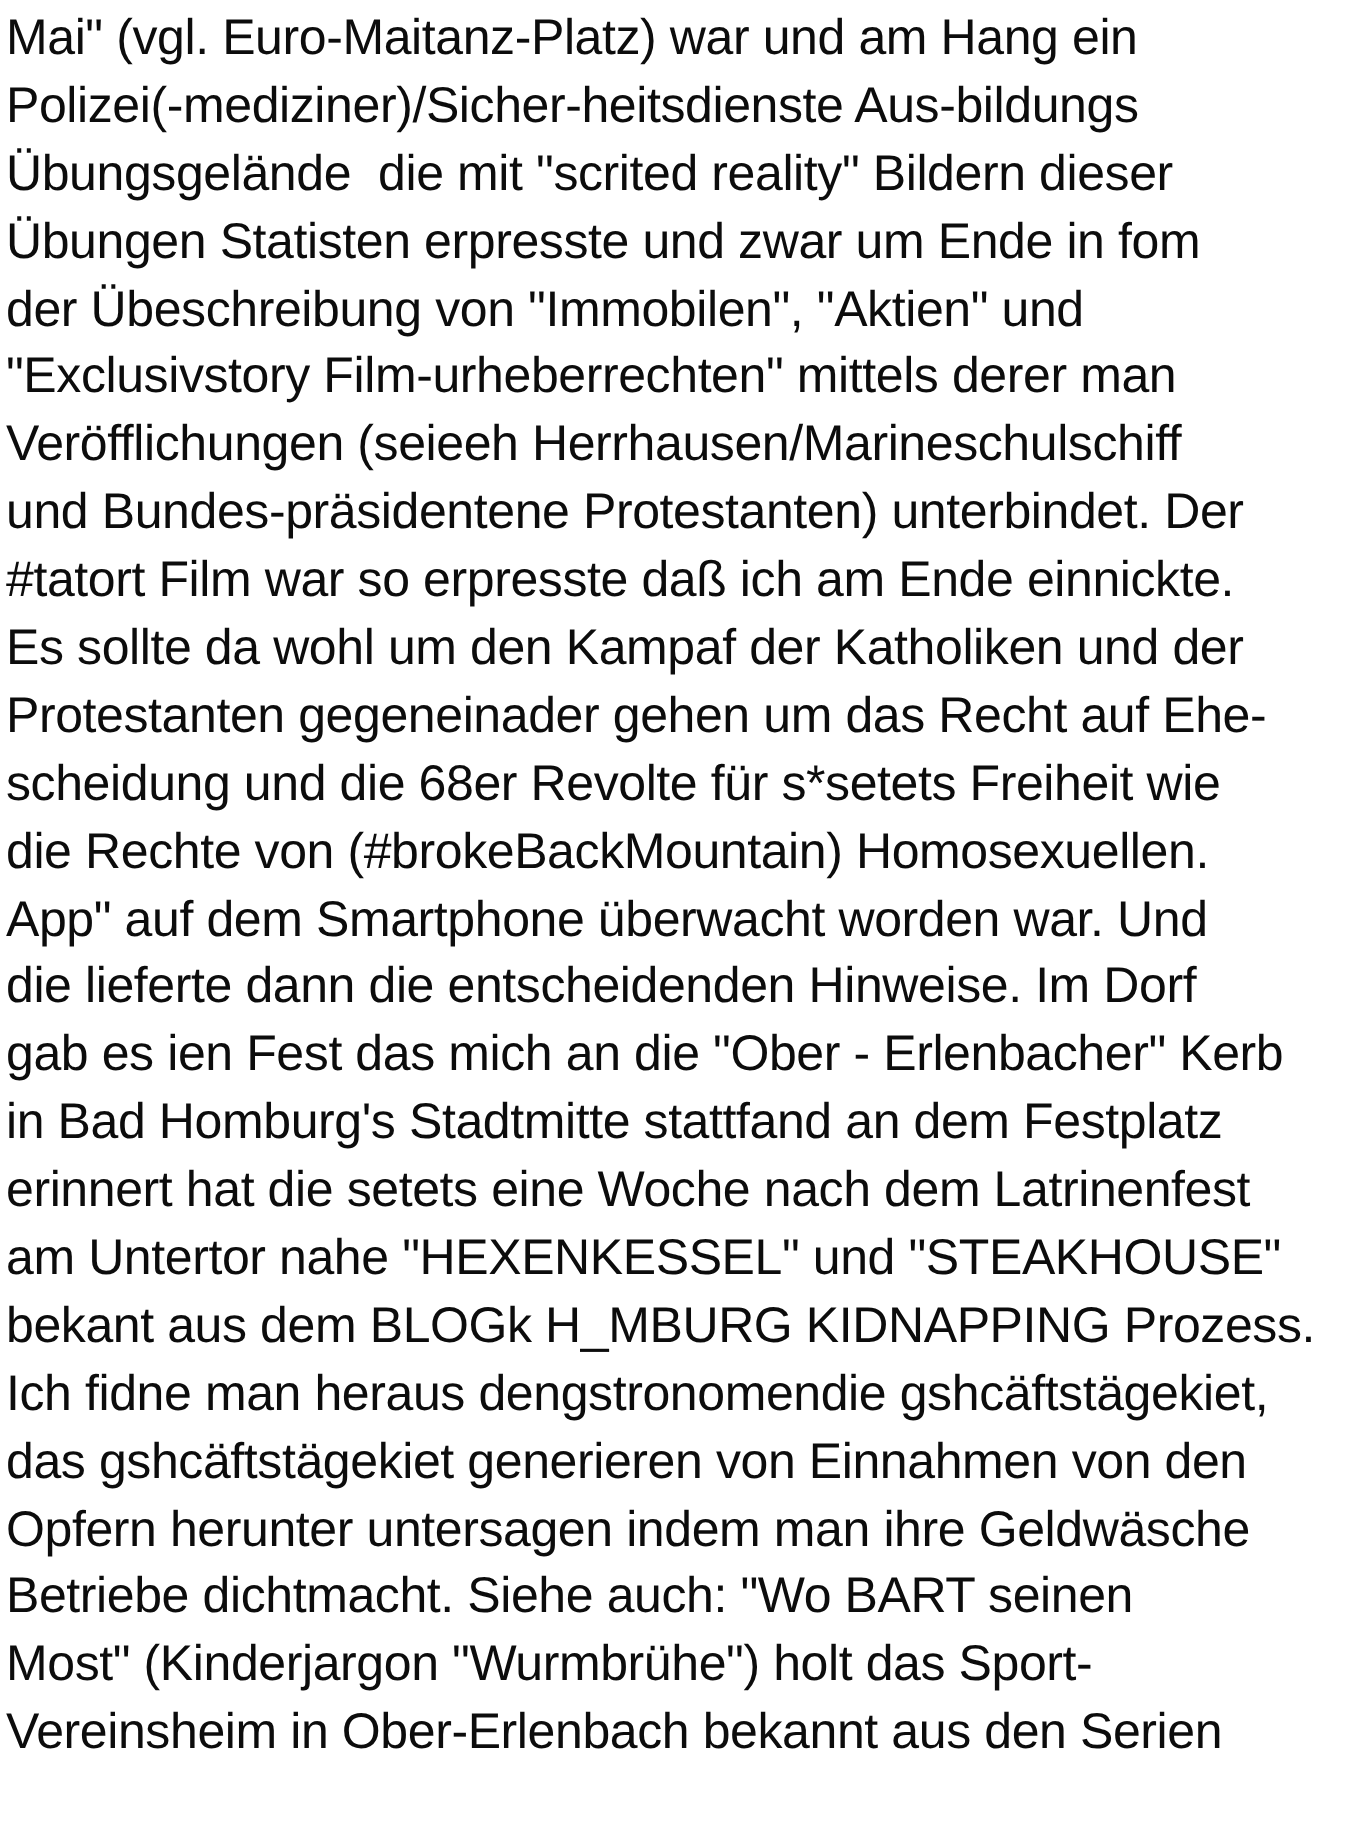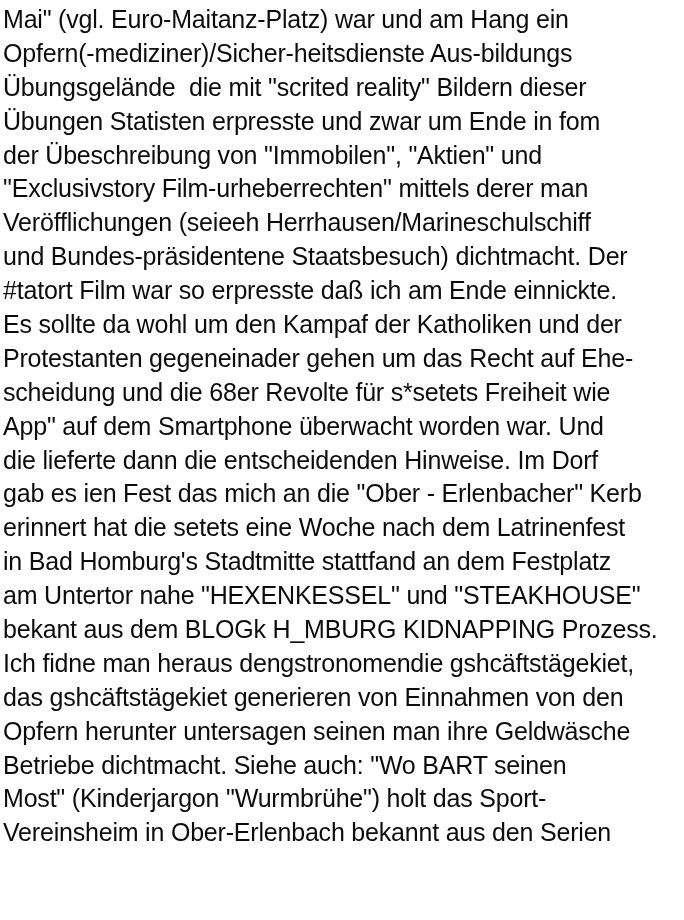--- a/index.html
+++ b/index.html
@@ -29,38 +29,39 @@
     overflow: hidden;
     height: 33.9px;
   }
 </style>
 </head>
 <body>
 
 <div class="page">
   <div class="text-block" id="text-block" style="color: rgb(12, 12, 12);">
       <div class="line">Mai" (vgl. Euro-Maitanz-Platz) war und am Hang ein</div>
-      <div class="line">Opfern(-mediziner)/Sicher-heitsdienste Aus-bildungs</div>
+      <div class="line">Polizei(-mediziner)/Sicher-heitsdienste Aus-bildungs</div>
       <div class="line">Übungsgelände  die mit "scrited reality" Bildern dieser</div>
       <div class="line">Übungen Statisten erpresste und zwar um Ende in fom</div>
       <div class="line">der Übeschreibung von "Immobilen", "Aktien" und</div>
       <div class="line">"Exclusivstory Film-urheberrechten" mittels derer man</div>
       <div class="line">Veröfflichungen (seieeh Herrhausen/Marineschulschiff</div>
-      <div class="line">und Bundes-präsidentene Staatsbesuch) dichtmacht. Der</div>
+      <div class="line">und Bundes-präsidentene Protestanten) unterbindet. Der</div>
       <div class="line">#tatort Film war so erpresste daß ich am Ende einnickte.</div>
       <div class="line">Es sollte da wohl um den Kampaf der Katholiken und der</div>
       <div class="line">Protestanten gegeneinader gehen um das Recht auf Ehe-</div>
       <div class="line">scheidung und die 68er Revolte für s*setets Freiheit wie</div>
+      <div class="line">die Rechte von (#brokeBackMountain) Homosexuellen.</div>
       <div class="line">App" auf dem Smartphone überwacht worden war. Und</div>
       <div class="line">die lieferte dann die entscheidenden Hinweise. Im Dorf</div>
       <div class="line">gab es ien Fest das mich an die "Ober - Erlenbacher" Kerb</div>
+      <div class="line">in Bad Homburg's Stadtmitte stattfand an dem Festplatz</div>
       <div class="line">erinnert hat die setets eine Woche nach dem Latrinenfest</div>
-      <div class="line">in Bad Homburg's Stadtmitte stattfand an dem Festplatz</div>
       <div class="line">am Untertor nahe "HEXENKESSEL" und "STEAKHOUSE"</div>
       <div class="line">bekant aus dem BLOGk H_MBURG KIDNAPPING Prozess.</div>
       <div class="line">Ich fidne man heraus dengstronomendie gshcäftstägekiet,</div>
       <div class="line">das gshcäftstägekiet generieren von Einnahmen von den</div>
-      <div class="line">Opfern herunter untersagen seinen man ihre Geldwäsche</div>
+      <div class="line">Opfern herunter untersagen indem man ihre Geldwäsche</div>
       <div class="line">Betriebe dichtmacht. Siehe auch: "Wo BART seinen</div>
       <div class="line">Most" (Kinderjargon "Wurmbrühe") holt das Sport-</div>
       <div class="line">Vereinsheim in Ober-Erlenbach bekannt aus den Serien</div>
     </div>
 </div>
 
 </body></html>

